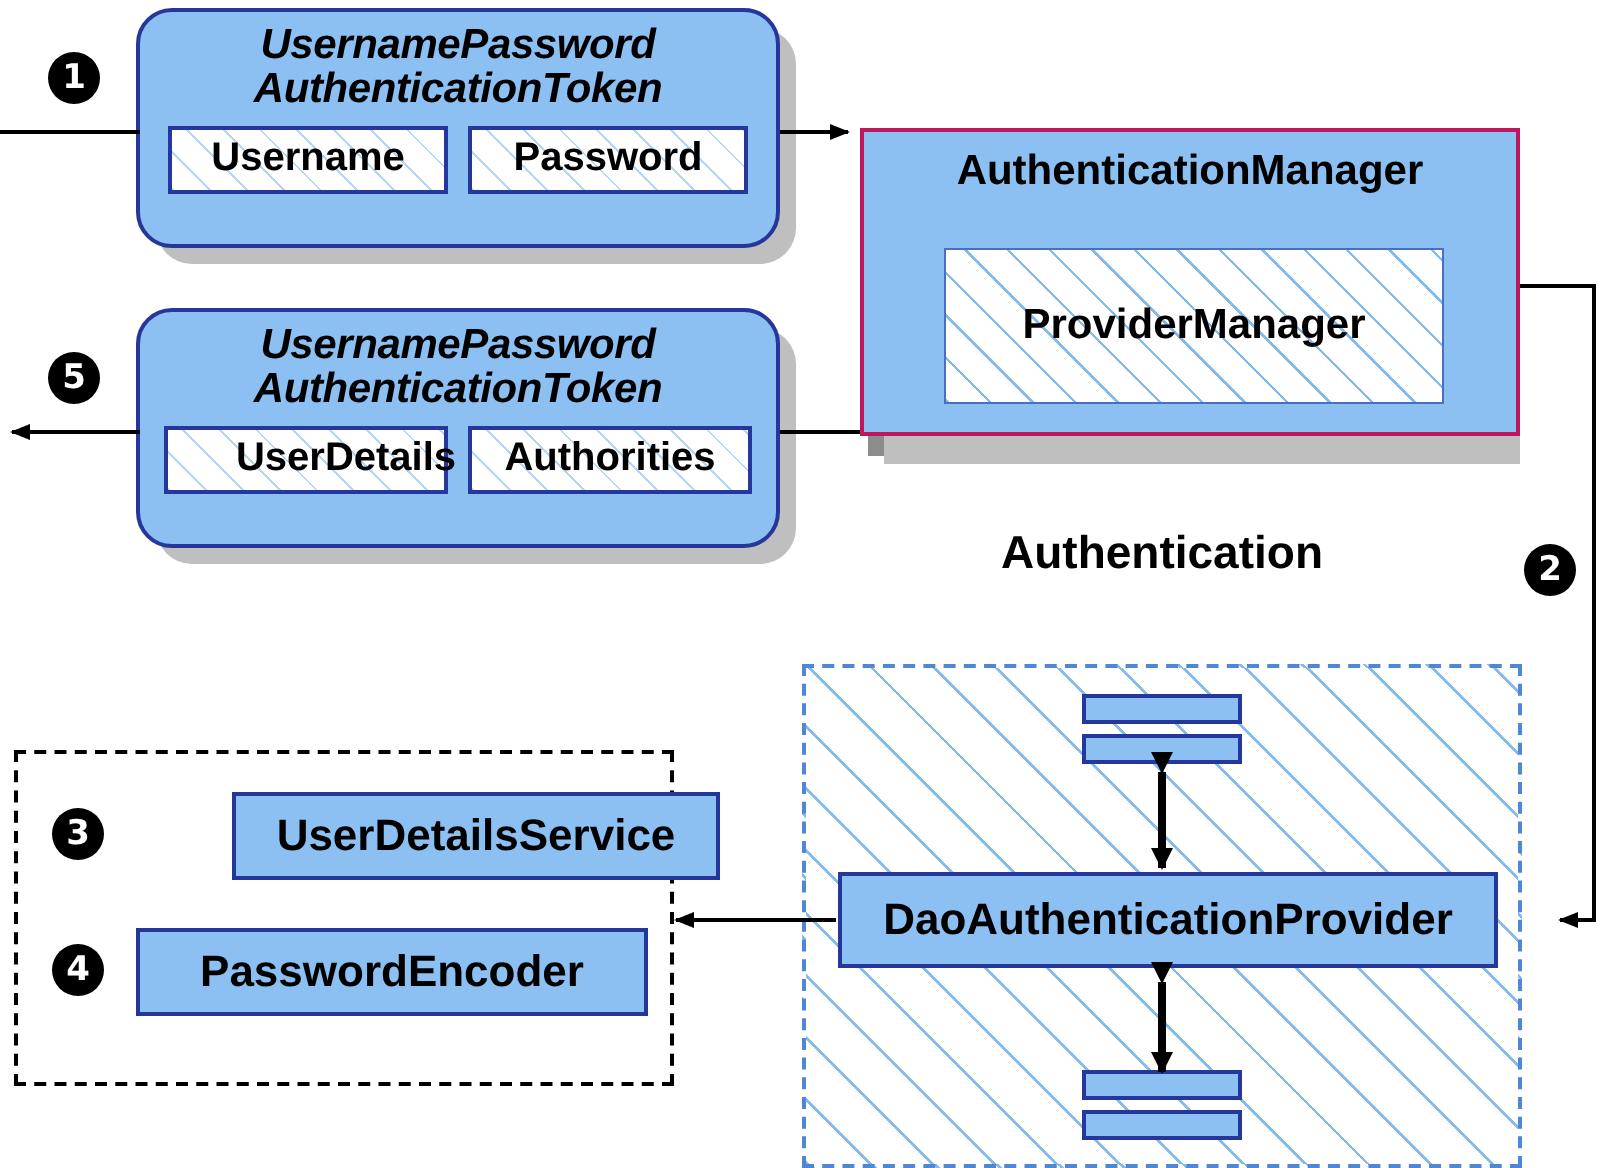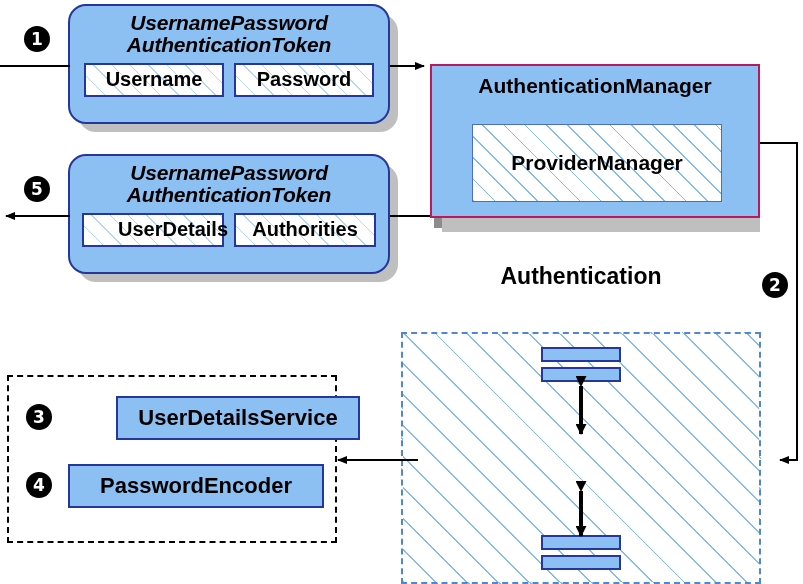--- a/index.html
+++ b/index.html
@@ -244,20 +244,21 @@
     <span>Authentication</span><br>
   </div>
 
   <div class="providers-box" style="left:401px;top:332px;width:360px;height:252px;"></div>
 
   <div class="bar" style="left:541px;top:347px;width:80px;height:15px;"></div>
   <div class="bar" style="left:541px;top:367px;width:80px;height:15px;"></div>
 
   <div class="shadow dark" style="left:418px;top:440px;width:330px;height:50px;"></div>
   <div class="shadow" style="left:426px;top:448px;width:324px;height:48px;"></div>
+  <div class="node" style="left:419px;top:436px;width:330px;height:48px;font-size:22px;">DaoAuthenticationProvider</div>
 
   <div class="bar" style="left:541px;top:535px;width:80px;height:15px;"></div>
   <div class="bar" style="left:541px;top:555px;width:80px;height:15px;"></div>
 
   <div class="services-box" style="left:7px;top:375px;width:330px;height:168px;"></div>
 
   <div class="shadow dark" style="left:66px;top:402px;width:244px;height:46px;"></div>
   <div class="shadow" style="left:74px;top:410px;width:238px;height:44px;"></div>
   <div class="node" style="left:68px;top:396px;width:244px;height:44px;font-size:22px;margin-left:48px;">UserDetailsService</div>
 

